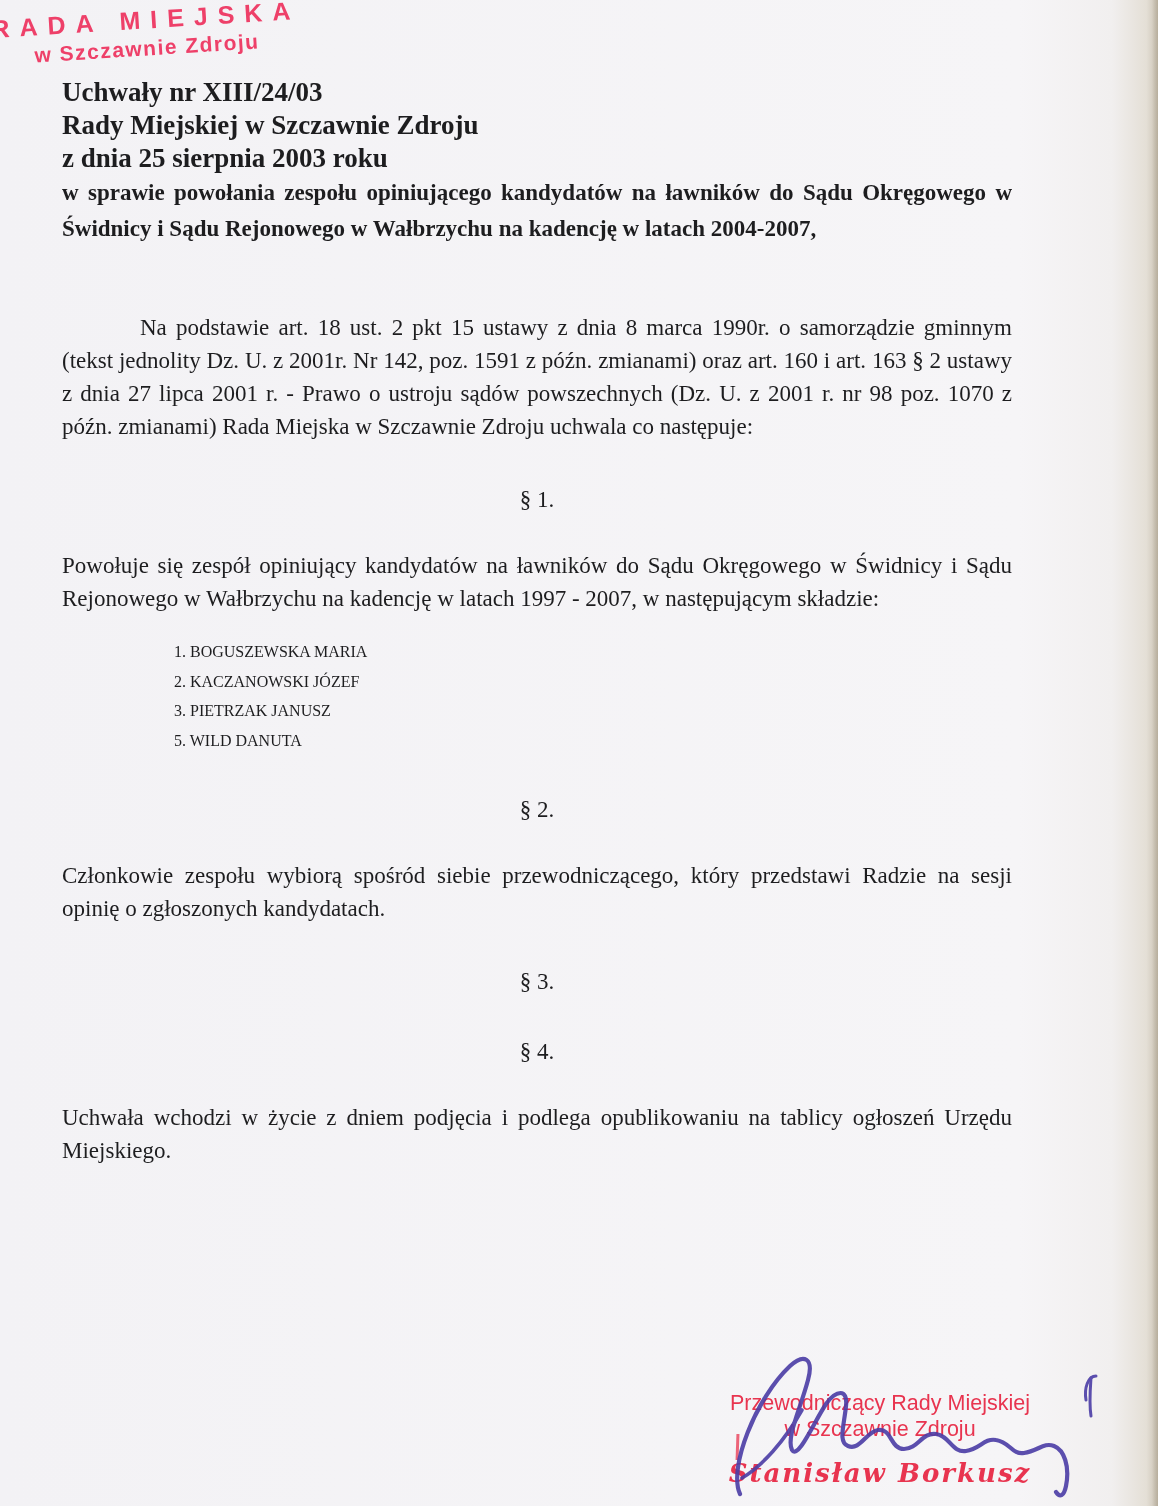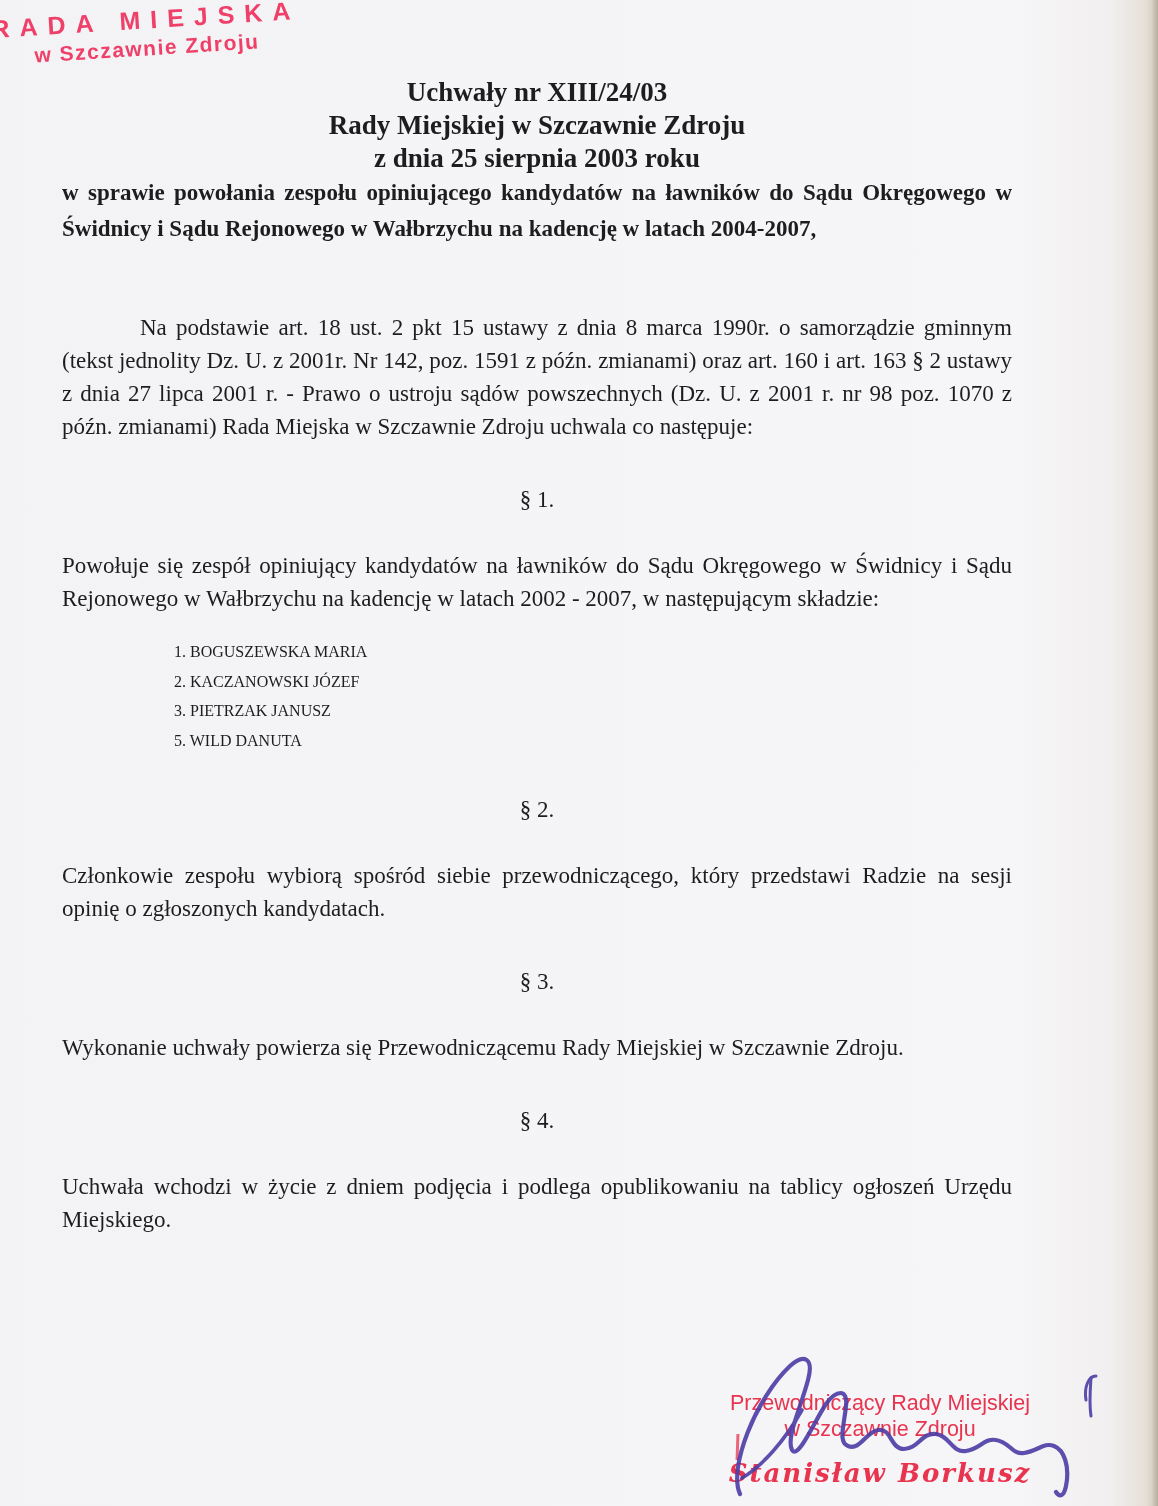--- a/index.html
+++ b/index.html
@@ -35,21 +35,20 @@
   .stamp-top .l1{font-size:25px; font-weight:600; letter-spacing:10px; white-space:nowrap;}
   .stamp-top .l2{font-size:21px; font-weight:600; letter-spacing:1.5px; margin-top:2px; margin-left:18px; white-space:nowrap;}
   
   .doc{
     position:relative;
     padding:0 146px 0 62px;
     width:100%;
   }
   .title{
     margin-top:76px;
-    text-align:center;
     font-weight:bold;
     font-size:27px;
     line-height:33px;
   }
   .subject{
     font-weight:bold;
     font-size:23px;
     line-height:36px;
     text-align:justify;
     text-align-last:left;
@@ -124,34 +123,33 @@
       <div>Uchwały nr XIII/24/03</div>
       <div>Rady Miejskiej w Szczawnie Zdroju</div>
       <div>z dnia 25 sierpnia 2003 roku</div>
     </div>
 
     <p class="subject">w sprawie powołania zespołu opiniującego kandydatów na ławników do Sądu Okręgowego w Świdnicy i Sądu Rejonowego w Wałbrzychu na kadencję w latach 2004-2007,</p>
 
     <p class="para legal">Na podstawie art. 18 ust. 2 pkt 15 ustawy z dnia 8 marca 1990r. o samorządzie gminnym (tekst jednolity Dz. U. z 2001r. Nr 142, poz. 1591 z późn. zmianami) oraz art. 160 i art. 163 § 2 ustawy z dnia 27 lipca 2001 r. - Prawo o ustroju sądów powszechnych (Dz. U. z 2001 r. nr 98 poz. 1070 z późn. zmianami) Rada Miejska w Szczawnie Zdroju uchwala co następuje:</p>
 
     <div class="sec-head">§ 1.</div>
-    <p class="para sec-body">Powołuje się zespół opiniujący kandydatów na ławników do Sądu Okręgowego w Świdnicy i Sądu Rejonowego w Wałbrzychu na kadencję w latach 2002 - 2007, w następującym składzie:</p>
+    <p class="para sec-body">Powołuje się zespół opiniujący kandydatów na ławników do Sądu Okręgowego w Świdnicy i Sądu Rejonowego w Wałbrzychu na kadencję w latach 1997 - 2007, w następującym składzie:</p>
 
     <div class="members">
       <div>1. BOGUSZEWSKA MARIA</div>
       <div>2. KACZANOWSKI JÓZEF</div>
       <div>3. PIETRZAK JANUSZ</div>
       <div>5. WILD DANUTA</div>
     </div>
 
     <div class="sec-head gap-lg">§ 2.</div>
     <p class="para sec-body">Członkowie zespołu wybiorą spośród siebie przewodniczącego, który przedstawi Radzie na sesji opinię o zgłoszonych kandydatach.</p>
 
     <div class="sec-head">§ 3.</div>
-    <p class="para sec-body">Wykonanie uchwały powierza się Przewodniczącemu Rady Miejskiej w Szczawnie Zdroju.</p>
 
     <div class="sec-head">§ 4.</div>
     <p class="para sec-body">Uchwała wchodzi w życie z dniem podjęcia i podlega opublikowaniu na tablicy ogłoszeń Urzędu Miejskiego.</p>
 
   </div>
 
   <div class="sig-block">
     <div class="sig-stamp">
       <div>Przewodniczący Rady Miejskiej</div>
       <div>w Szczawnie Zdroju</div>

